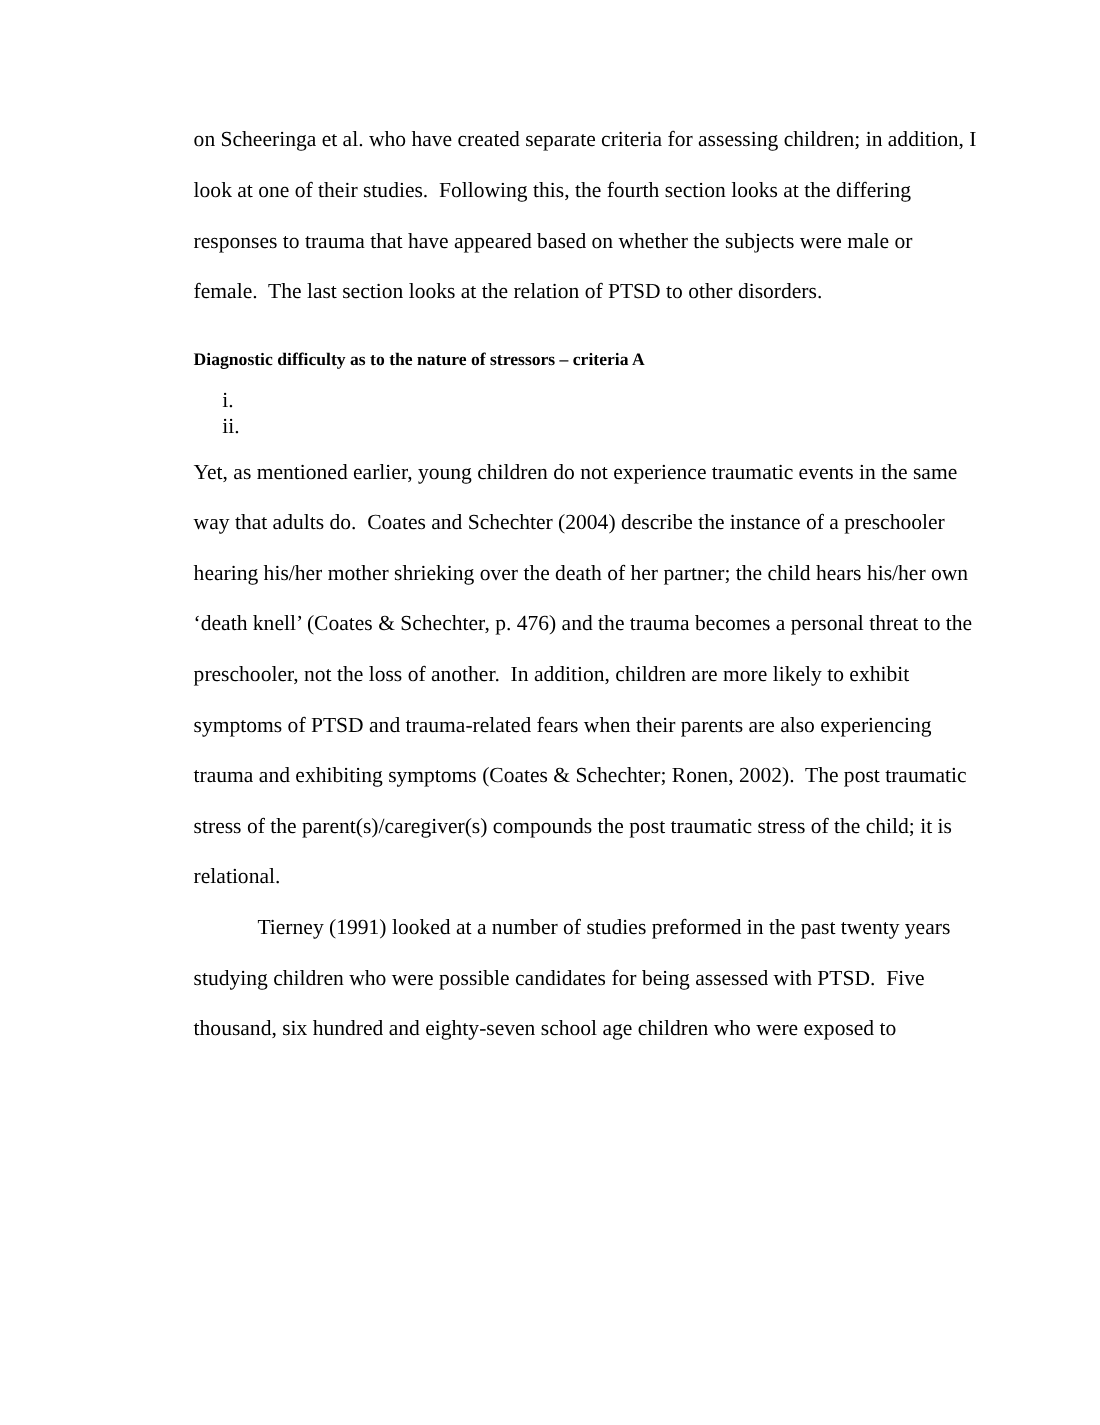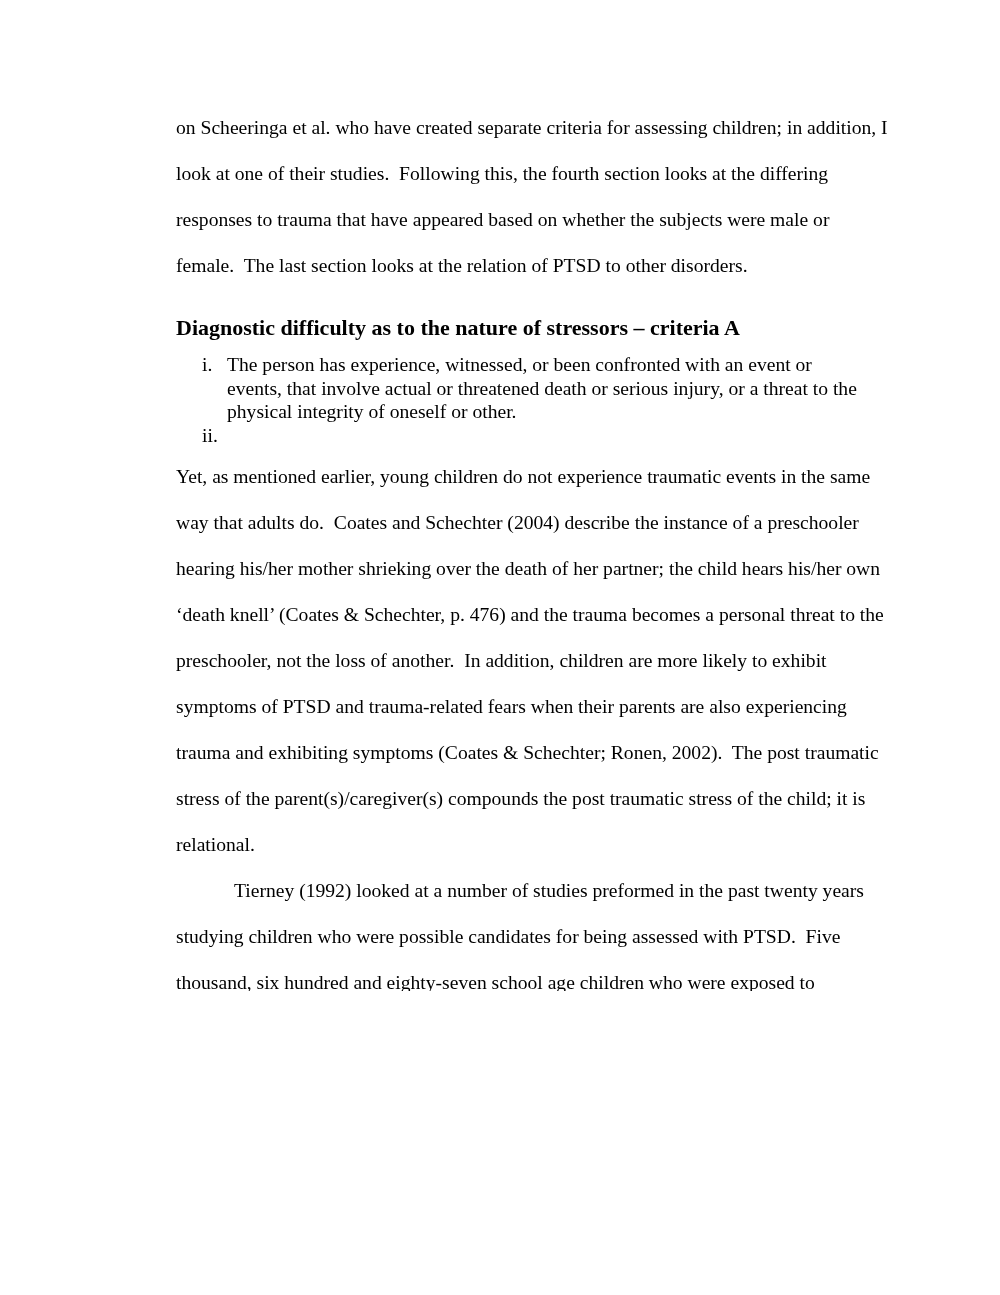--- a/index.html
+++ b/index.html
@@ -24,21 +24,21 @@
     font-size: 19.6px;
     line-height: 46px;
     white-space: pre-wrap;
     text-align: left;
   }
   .body-text.indent {
     text-indent: 58px;
   }
   .heading {
     margin: 24px 0 0 0;
-    font-size: 22px;
+    font-size: 16px;
     line-height: 30px;
     font-weight: bold;
     white-space: pre-wrap;
   }
   .para-criterion {
     margin-top: 16px;
   }
   .quote-list {
     margin-top: 10px;
   }
@@ -80,27 +80,26 @@
   <div class="content">
 
     <p class="body-text">on Scheeringa et al. who have created separate criteria for assessing children; in addition, I look at one of their studies.  Following this, the fourth section looks at the differing responses to trauma that have appeared based on whether the subjects were male or female.  The last section looks at the relation of PTSD to other disorders.</p>
 
     <h2 class="heading">Diagnostic difficulty as to the nature of stressors – criteria A</h2>
 
 
     <div class="quote-list">
       <div class="list-item">
         <span class="marker">i.</span>
-        <span class="item-text">The person has experience, witnessed, or been confronted with an event or events, that involve actual or threatened death or serious injury, or a threat to the physical integrity of oneself or other.</span>
       </div>
       <div class="list-item">
         <span class="marker">ii.</span>
       </div>
     </div>
 
     <p class="body-text para-discussion">Yet, as mentioned earlier, young children do not experience traumatic events in the same way that adults do.  Coates and Schechter (2004) describe the instance of a preschooler hearing his/her mother shrieking over the death of her partner; the child hears his/her own ‘death knell’ (Coates &amp; Schechter, p. 476) and the trauma becomes a personal threat to the preschooler, not the loss of another.  In addition, children are more likely to exhibit symptoms of PTSD and trauma-related fears when their parents are also experiencing trauma and exhibiting symptoms (Coates &amp; Schechter; Ronen, 2002).  The post traumatic stress of the parent(s)/caregiver(s) compounds the post traumatic stress of the child; it is relational.</p>
 
-    <p class="body-text indent para-tierney">Tierney (1992) looked at a number of studies preformed in the past twenty years studying children who were possible candidates for being assessed with PTSD.  Five thousand, six hundred and eighty-seven school age children who were exposed to</p>
+    <p class="body-text indent para-tierney">Tierney (1991) looked at a number of studies preformed in the past twenty years studying children who were possible candidates for being assessed with PTSD.  Five thousand, six hundred and eighty-seven school age children who were exposed to</p>
 
   </div>
 
   <div class="footer">26</div>
 </div>
 
 </body></html>

